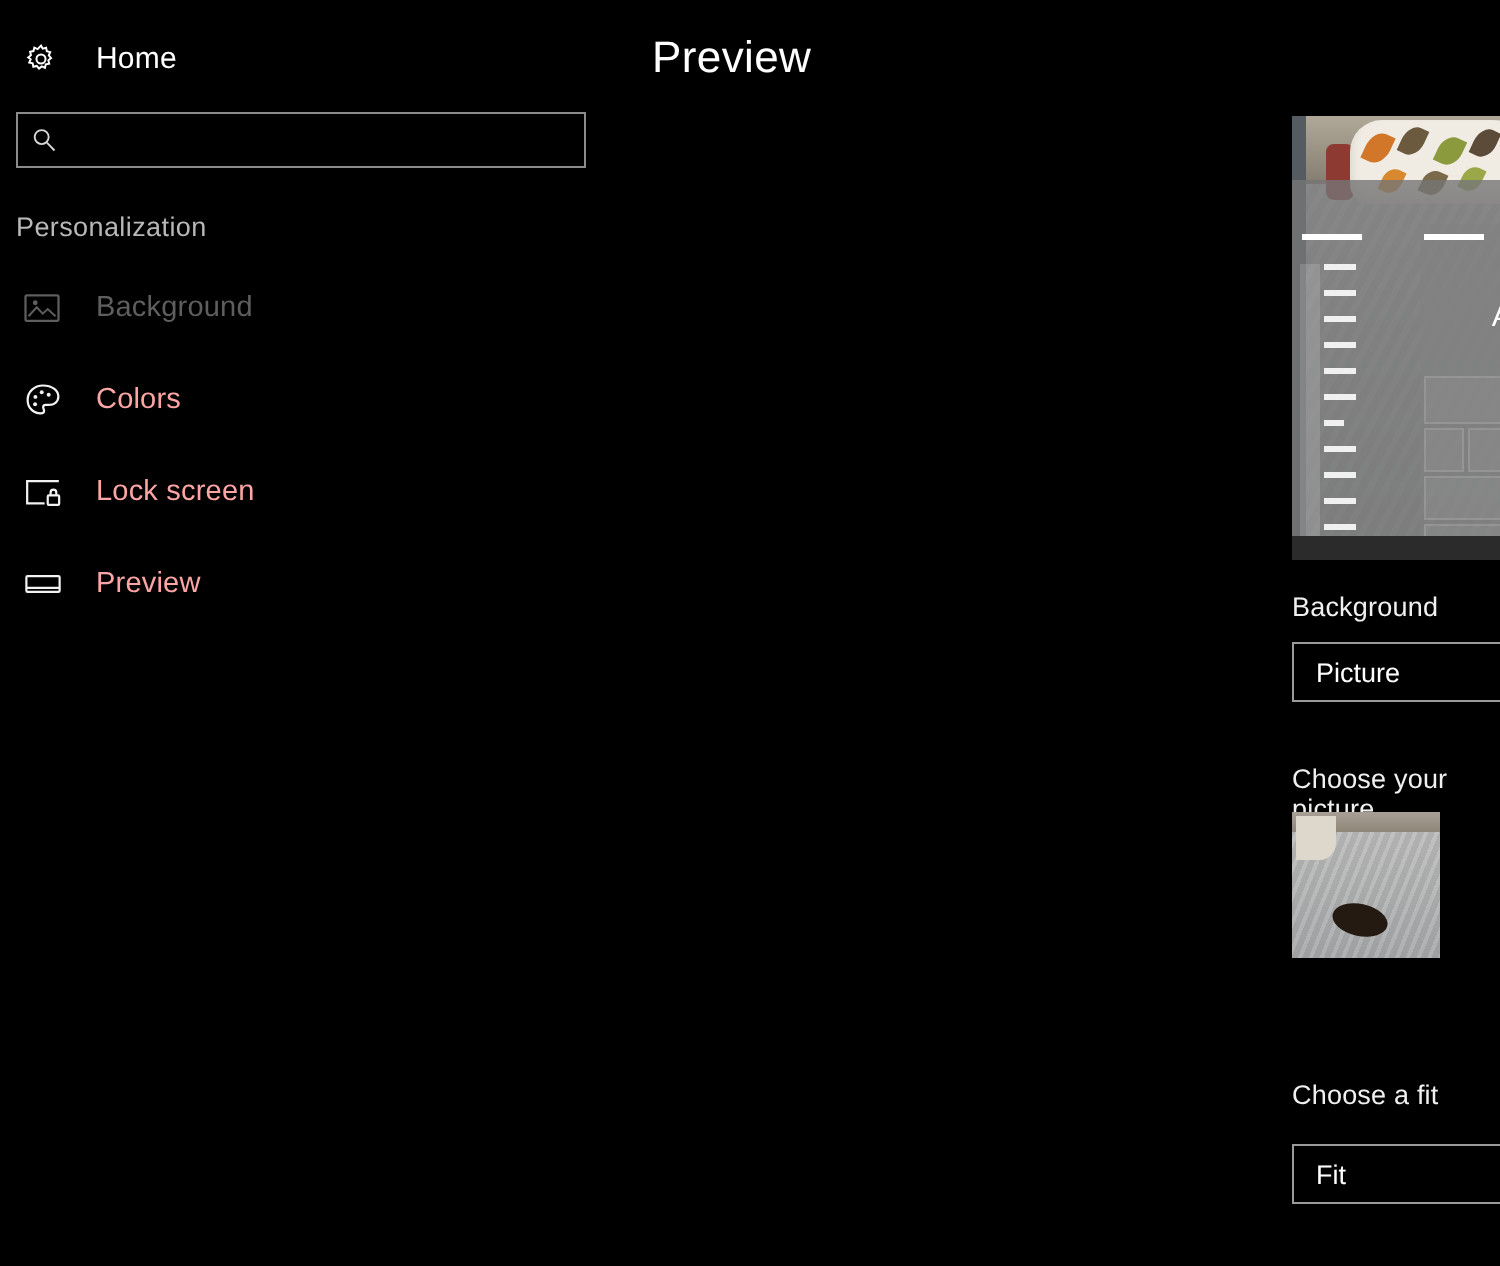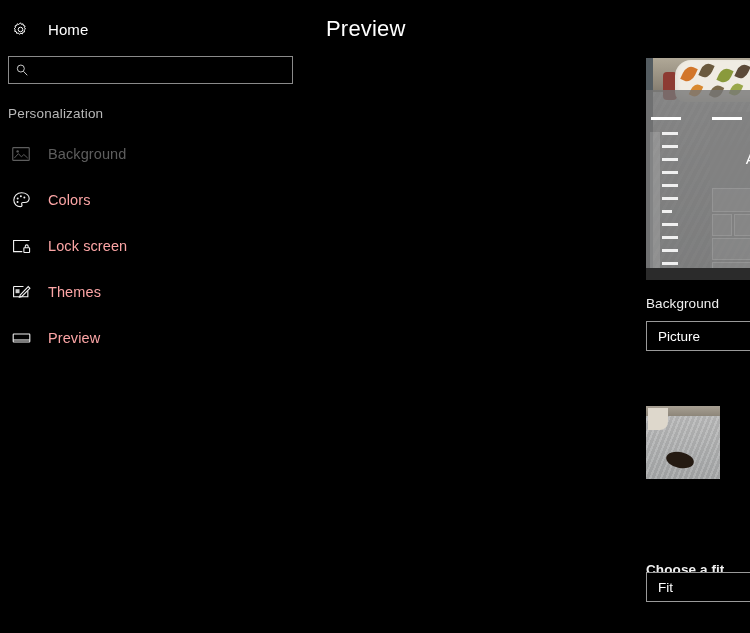--- a/index.html
+++ b/index.html
@@ -302,30 +302,20 @@
         <span class="nav-icon">
           <svg width="19" height="17" viewBox="0 0 24 21" fill="none" stroke="#f2f2f2" stroke-width="1.4">
             <path d="M22 3H2v14h11"></path>
             <rect x="15" y="12" width="7.2" height="6" rx="0.7"></rect>
             <path d="M16.8 12v-1.8a1.8 1.8 0 0 1 3.6 0V12"></path>
           </svg>
         </span>
         <span class="nav-label">Lock screen</span>
       </div>
 
-      <div class="nav-item">
-        <span class="nav-icon">
-          <svg width="19" height="18" viewBox="0 0 24 22" fill="none" stroke="#f2f2f2" stroke-width="1.4">
-            <path d="M2 4h12.5M2 4v13h18V9"></path>
-            <path d="M10.5 14.5L20.5 4.2l2.1 2.1L12.4 16.6l-3 1z" fill="none"></path>
-            <path d="M4.5 7.5h5v5h-5z" fill="#f2f2f2" stroke="none" opacity=".85"></path>
-          </svg>
-        </span>
-        <span class="nav-label">Themes</span>
-      </div>
 
 
       <div class="nav-item">
         <span class="nav-icon">
           <svg width="19" height="14" viewBox="0 0 24 16" fill="none" stroke="#f2f2f2" stroke-width="1.4">
             <rect x="1.5" y="3" width="21" height="10" rx="0.8"></rect>
             <line x1="1.5" y1="10.5" x2="22.5" y2="10.5"></line>
           </svg>
         </span>
         <span class="nav-label">Preview</span>
@@ -387,31 +377,32 @@
       <div class="preview-taskbar"></div>
     </div>
 
     <div class="field-label" style="left:326px; top:296px;">Background</div>
 
     <div class="combo" style="left:326px; top:321px; width:270px;">
       <span class="combo-value">Picture</span>
 
     </div>
 
+    <div class="field-label" style="left:326px; top:382px;">Choose your picture</div>
 
     <div class="thumb thumb-cat">
       <div class="tc-bg"></div>
       <div class="tc-top"></div>
       <div class="tc-head"></div>
       <div class="tc-cat"></div>
       <div class="tc-tail"></div>
     </div>
 
 
-    <div class="field-label" style="left:326px; top:562px;font-weight:bold;">Choose a fit</div>
+    <div class="field-label" style="left:326px; top:540px;">Choose a fit</div>
 
     <div class="combo" style="left:326px; top:572px; width:270px;">
       <span class="combo-value">Fit</span>
 
     </div>
 
   </div>
 </div>
 
 </body></html>

